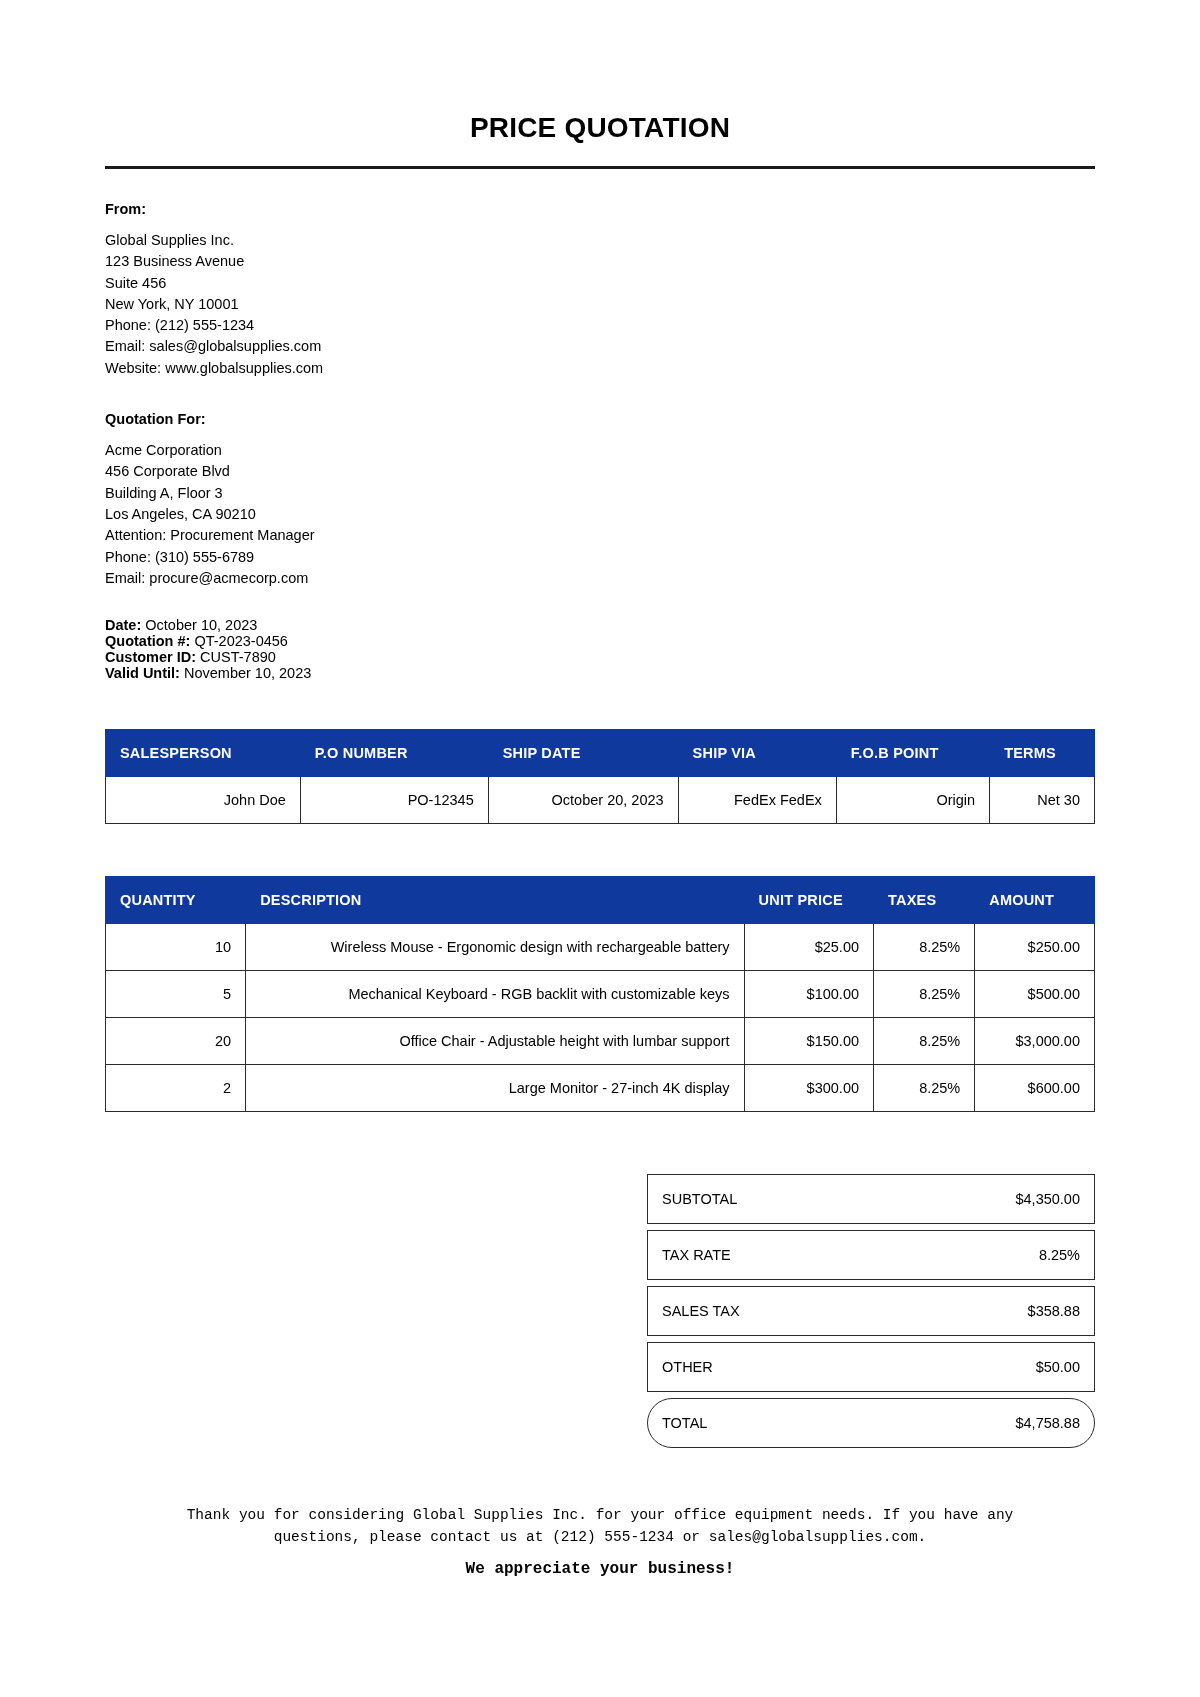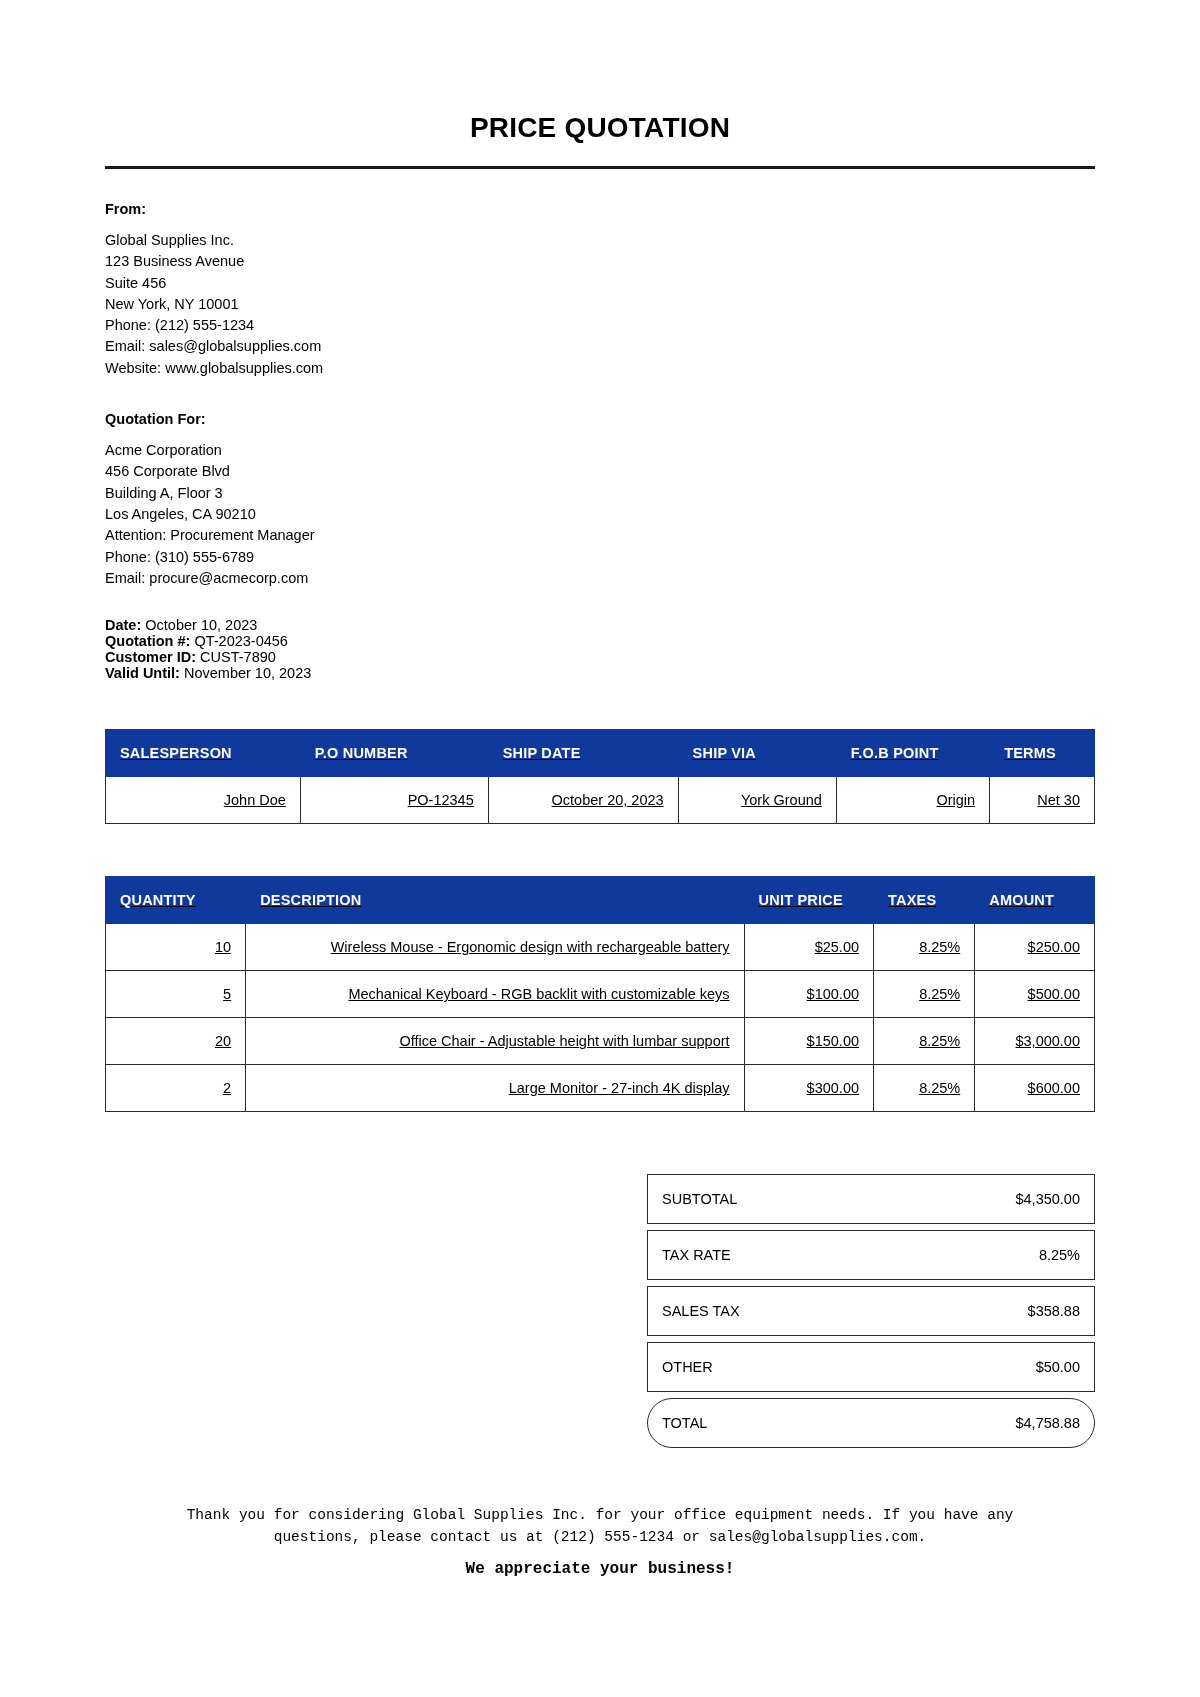--- a/index.html
+++ b/index.html
@@ -59,21 +59,20 @@
   .meta-item .k { font-weight: bold; }
   .meta-item .v { font-weight: normal; }
   .meta-gap-1 { width: 46px; }
   .meta-gap-2 { width: 48px; }
   .meta-gap-3 { width: 47px; }
   
   table {
     border-collapse: collapse;
     table-layout: fixed;
     width: 100%;
-    text-decoration: underline;
   }
   .ship-table {
     margin-top: 48px;
   }
   .items-table {
     margin-top: 52px;
   }
   thead th {
     background: #10399e;
     color: #ffffff;
@@ -194,21 +193,21 @@
         <th>SHIP VIA</th>
         <th>F.O.B POINT</th>
         <th>TERMS</th>
       </tr>
     </thead>
     <tbody>
       <tr>
         <td>John Doe</td>
         <td>PO-12345</td>
         <td>October 20, 2023</td>
-        <td>York Ground</td>
+        <td>FedEx FedEx</td>
         <td>Origin</td>
         <td>Net 30</td>
       </tr>
     </tbody>
   </table>
 
   <table class="items-table">
     <colgroup>
       <col style="width:14.4%">
       <col style="width:51.2%">

